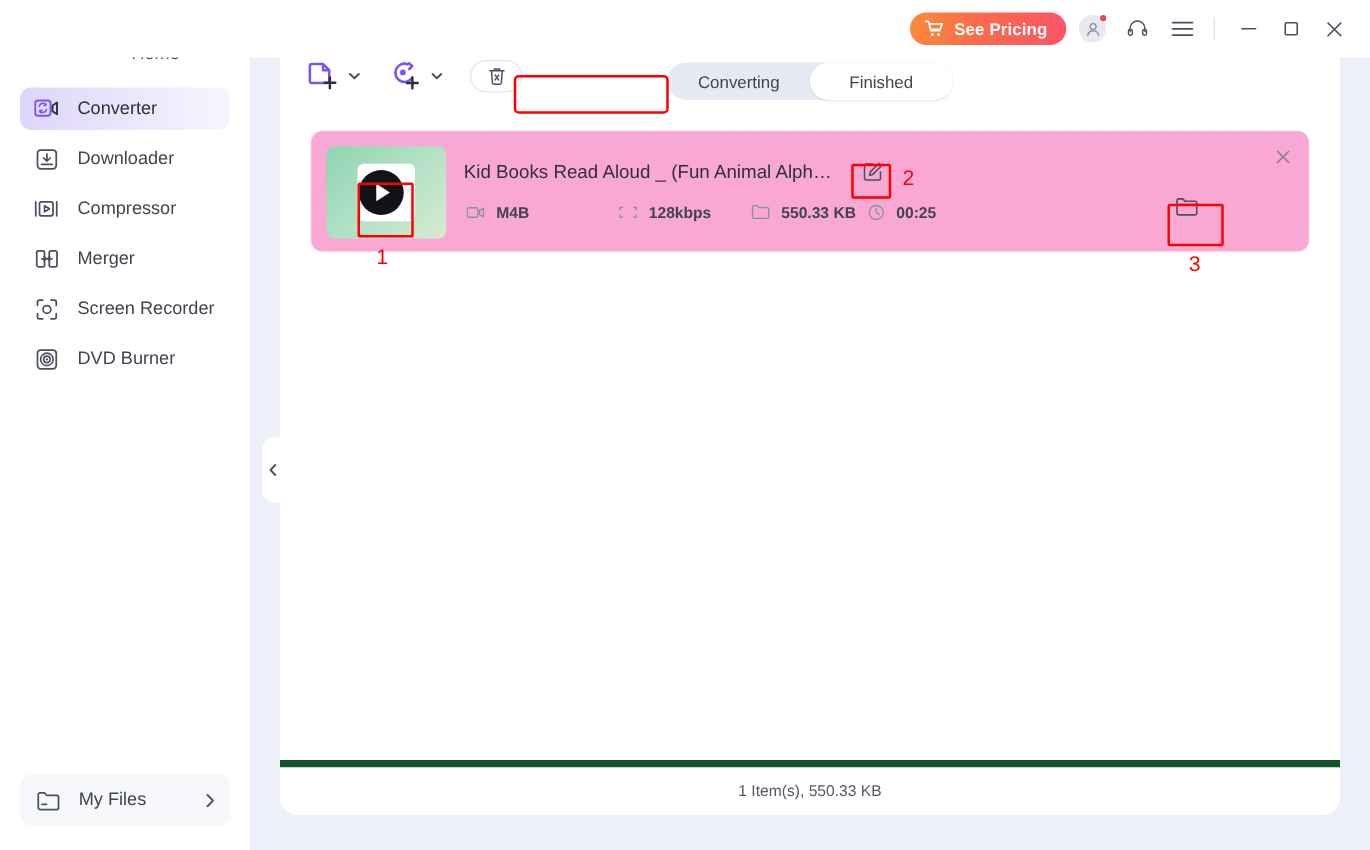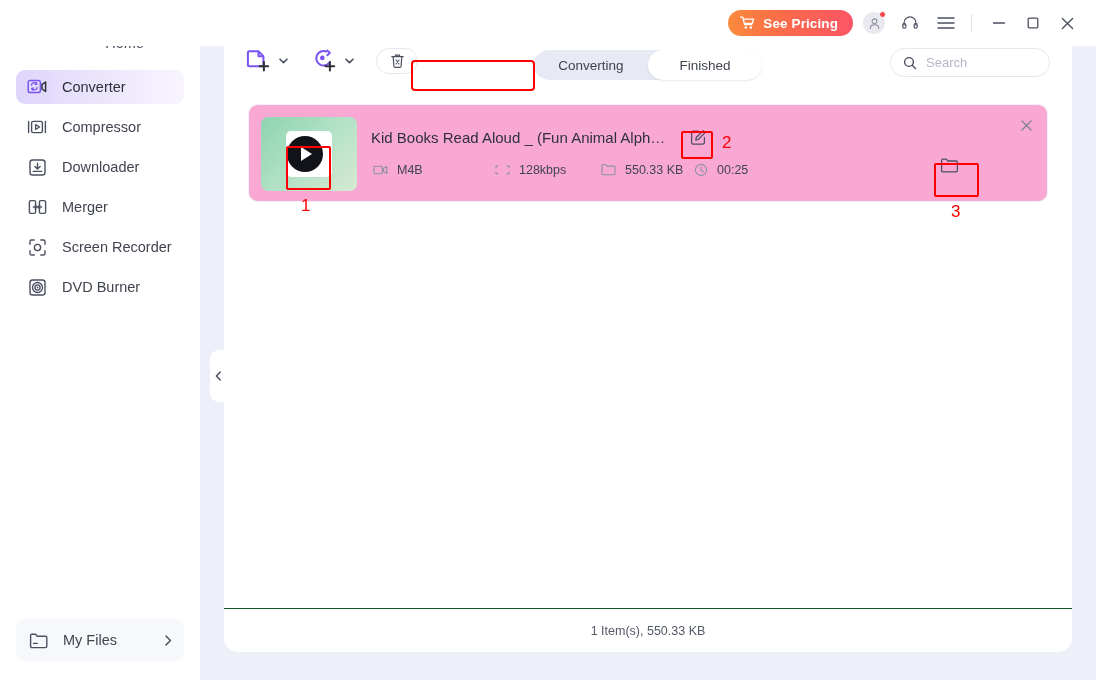--- a/index.html
+++ b/index.html
@@ -241,42 +241,42 @@
     display: flex; align-items: center; justify-content: center;
     cursor: pointer;
   }
 
   .meta-row {
     position: absolute; left: 124px; top: 57px;
     display: flex; align-items: center;
   }
   .meta { display: flex; align-items: center; }
   .meta-ico { width: 15px; height: 15px; display: flex; align-items: center; justify-content: center; }
-  .meta-txt { margin-left: 9px; font-size: 12.5px; color: #40444f; }
+  .meta-txt { margin-left: 9px; font-size: 12.5px; color: #40444f; font-weight: bold; }
   .m1 { width: 122px; }
   .m2 { width: 106px; }
   .m3 { width: 92px; }
 
   .folder-btn {
     position: absolute; left: 686px; top: 47px;
     width: 28px; height: 26px;
     display: flex; align-items: center; justify-content: center;
     cursor: pointer;
   }
   .card-close {
     position: absolute; right: 10px; top: 9px;
     width: 22px; height: 22px;
     display: flex; align-items: center; justify-content: center;
     cursor: pointer;
   }
 
   
   .panel-footer {
     position: absolute; left: 0; bottom: 0; width: 848px; height: 44px;
-    border-top: 1px solid #14532d;
+    border-top: 6px solid #14532d;
     display: flex; align-items: center; justify-content: center;
     border-radius: 0 0 14px 14px;
   }
   .footer-txt { font-size: 12.5px; color: #545967; }
 
   
   .ann-box {
     position: absolute;
     border: 2.5px solid #fe0000;
     border-radius: 2px;
@@ -384,38 +384,38 @@
             <path d="M4.4 7.0a3.0 3.0 0 0 1 5.2-1.4M10.2 9.6a3.0 3.0 0 0 1-5.2 1.3" fill="none" stroke="#7b54f4" stroke-width="1.3" stroke-linecap="round"></path>
             <path d="M9.2 4.6l.6 1.6-1.7.2M5.4 12.0l-.6-1.6 1.7-.2" fill="none" stroke="#7b54f4" stroke-width="1.3" stroke-linecap="round" stroke-linejoin="round"></path>
             <path d="M15.0 6.4l3.6-2.4v9.4l-3.6-2.4z" fill="none" stroke="#2d3038" stroke-width="1.5" stroke-linejoin="round"></path>
           </svg>
         </span>
         <span class="nav-label">Converter</span>
       </div>
 
       <div class="nav-item">
         <span class="nav-ico">
+          <svg width="19" height="19" viewBox="0 0 19 19">
+            <rect x="2.0" y="2.0" width="15" height="15" rx="2.6" fill="none" stroke="#4b5060" stroke-width="1.4"></rect>
+            <path d="M9.5 5.2v5.6M6.9 8.4l2.6 2.6 2.6-2.6" fill="none" stroke="#4b5060" stroke-width="1.4" stroke-linecap="round" stroke-linejoin="round"></path>
+            <path d="M5.3 13.4h8.4" stroke="#4b5060" stroke-width="1.4" stroke-linecap="round"></path>
+          </svg>
+        </span>
+        <span class="nav-label">Downloader</span>
+      </div>
+
+      <div class="nav-item">
+        <span class="nav-ico">
           <svg width="20" height="18" viewBox="0 0 20 18">
             <path d="M1.6 3.4v11.2M18.4 3.4v11.2" stroke="#4b5060" stroke-width="1.4" stroke-linecap="round"></path>
             <rect x="4.6" y="3.4" width="10.8" height="11.2" rx="1.6" fill="none" stroke="#4b5060" stroke-width="1.4"></rect>
             <path d="M8.6 6.6l4.0 2.4-4.0 2.4z" fill="none" stroke="#4b5060" stroke-width="1.3" stroke-linejoin="round"></path>
           </svg>
         </span>
         <span class="nav-label">Compressor</span>
-      </div>
-
-      <div class="nav-item">
-        <span class="nav-ico">
-          <svg width="19" height="19" viewBox="0 0 19 19">
-            <rect x="2.0" y="2.0" width="15" height="15" rx="2.6" fill="none" stroke="#4b5060" stroke-width="1.4"></rect>
-            <path d="M9.5 5.2v5.6M6.9 8.4l2.6 2.6 2.6-2.6" fill="none" stroke="#4b5060" stroke-width="1.4" stroke-linecap="round" stroke-linejoin="round"></path>
-            <path d="M5.3 13.4h8.4" stroke="#4b5060" stroke-width="1.4" stroke-linecap="round"></path>
-          </svg>
-        </span>
-        <span class="nav-label">Downloader</span>
       </div>
 
 
       <div class="nav-item">
         <span class="nav-ico">
           <svg width="19" height="18" viewBox="0 0 19 18">
             <rect x="1.4" y="2.6" width="6.2" height="12.8" rx="1.4" fill="none" stroke="#4b5060" stroke-width="1.4"></rect>
             <rect x="11.4" y="2.6" width="6.2" height="12.8" rx="1.4" fill="none" stroke="#4b5060" stroke-width="1.4"></rect>
             <path d="M5.4 9h3.2M13.6 9h-3.2" stroke="#4b5060" stroke-width="1.4" stroke-linecap="round"></path>
             <path d="M7.2 7.3L9.0 9l-1.8 1.7M11.8 7.3L10.0 9l1.8 1.7" fill="none" stroke="#4b5060" stroke-width="1.3" stroke-linecap="round" stroke-linejoin="round"></path>
@@ -524,29 +524,20 @@
 
         <div class="segmented">
           <div class="seg">
             <span>Converting</span>
           </div>
           <div class="seg active">
             <span>Finished</span>
           </div>
         </div>
 
-        <div class="search">
-          <span>
-            <svg width="14" height="14" viewBox="0 0 14 14">
-              <circle cx="6.0" cy="6.0" r="4.4" fill="none" stroke="#4b5060" stroke-width="1.4"></circle>
-              <path d="M9.4 9.4l3.1 3.1" stroke="#4b5060" stroke-width="1.4" stroke-linecap="round"></path>
-            </svg>
-          </span>
-          <input type="text" placeholder="Search" style="">
-        </div>
       </div>
 
       <div class="filecard">
 
         <div class="thumb">
           <div class="thumb-inner"></div>
           <div class="play-btn">
             <div class="play-tri"></div>
           </div>
         </div>

